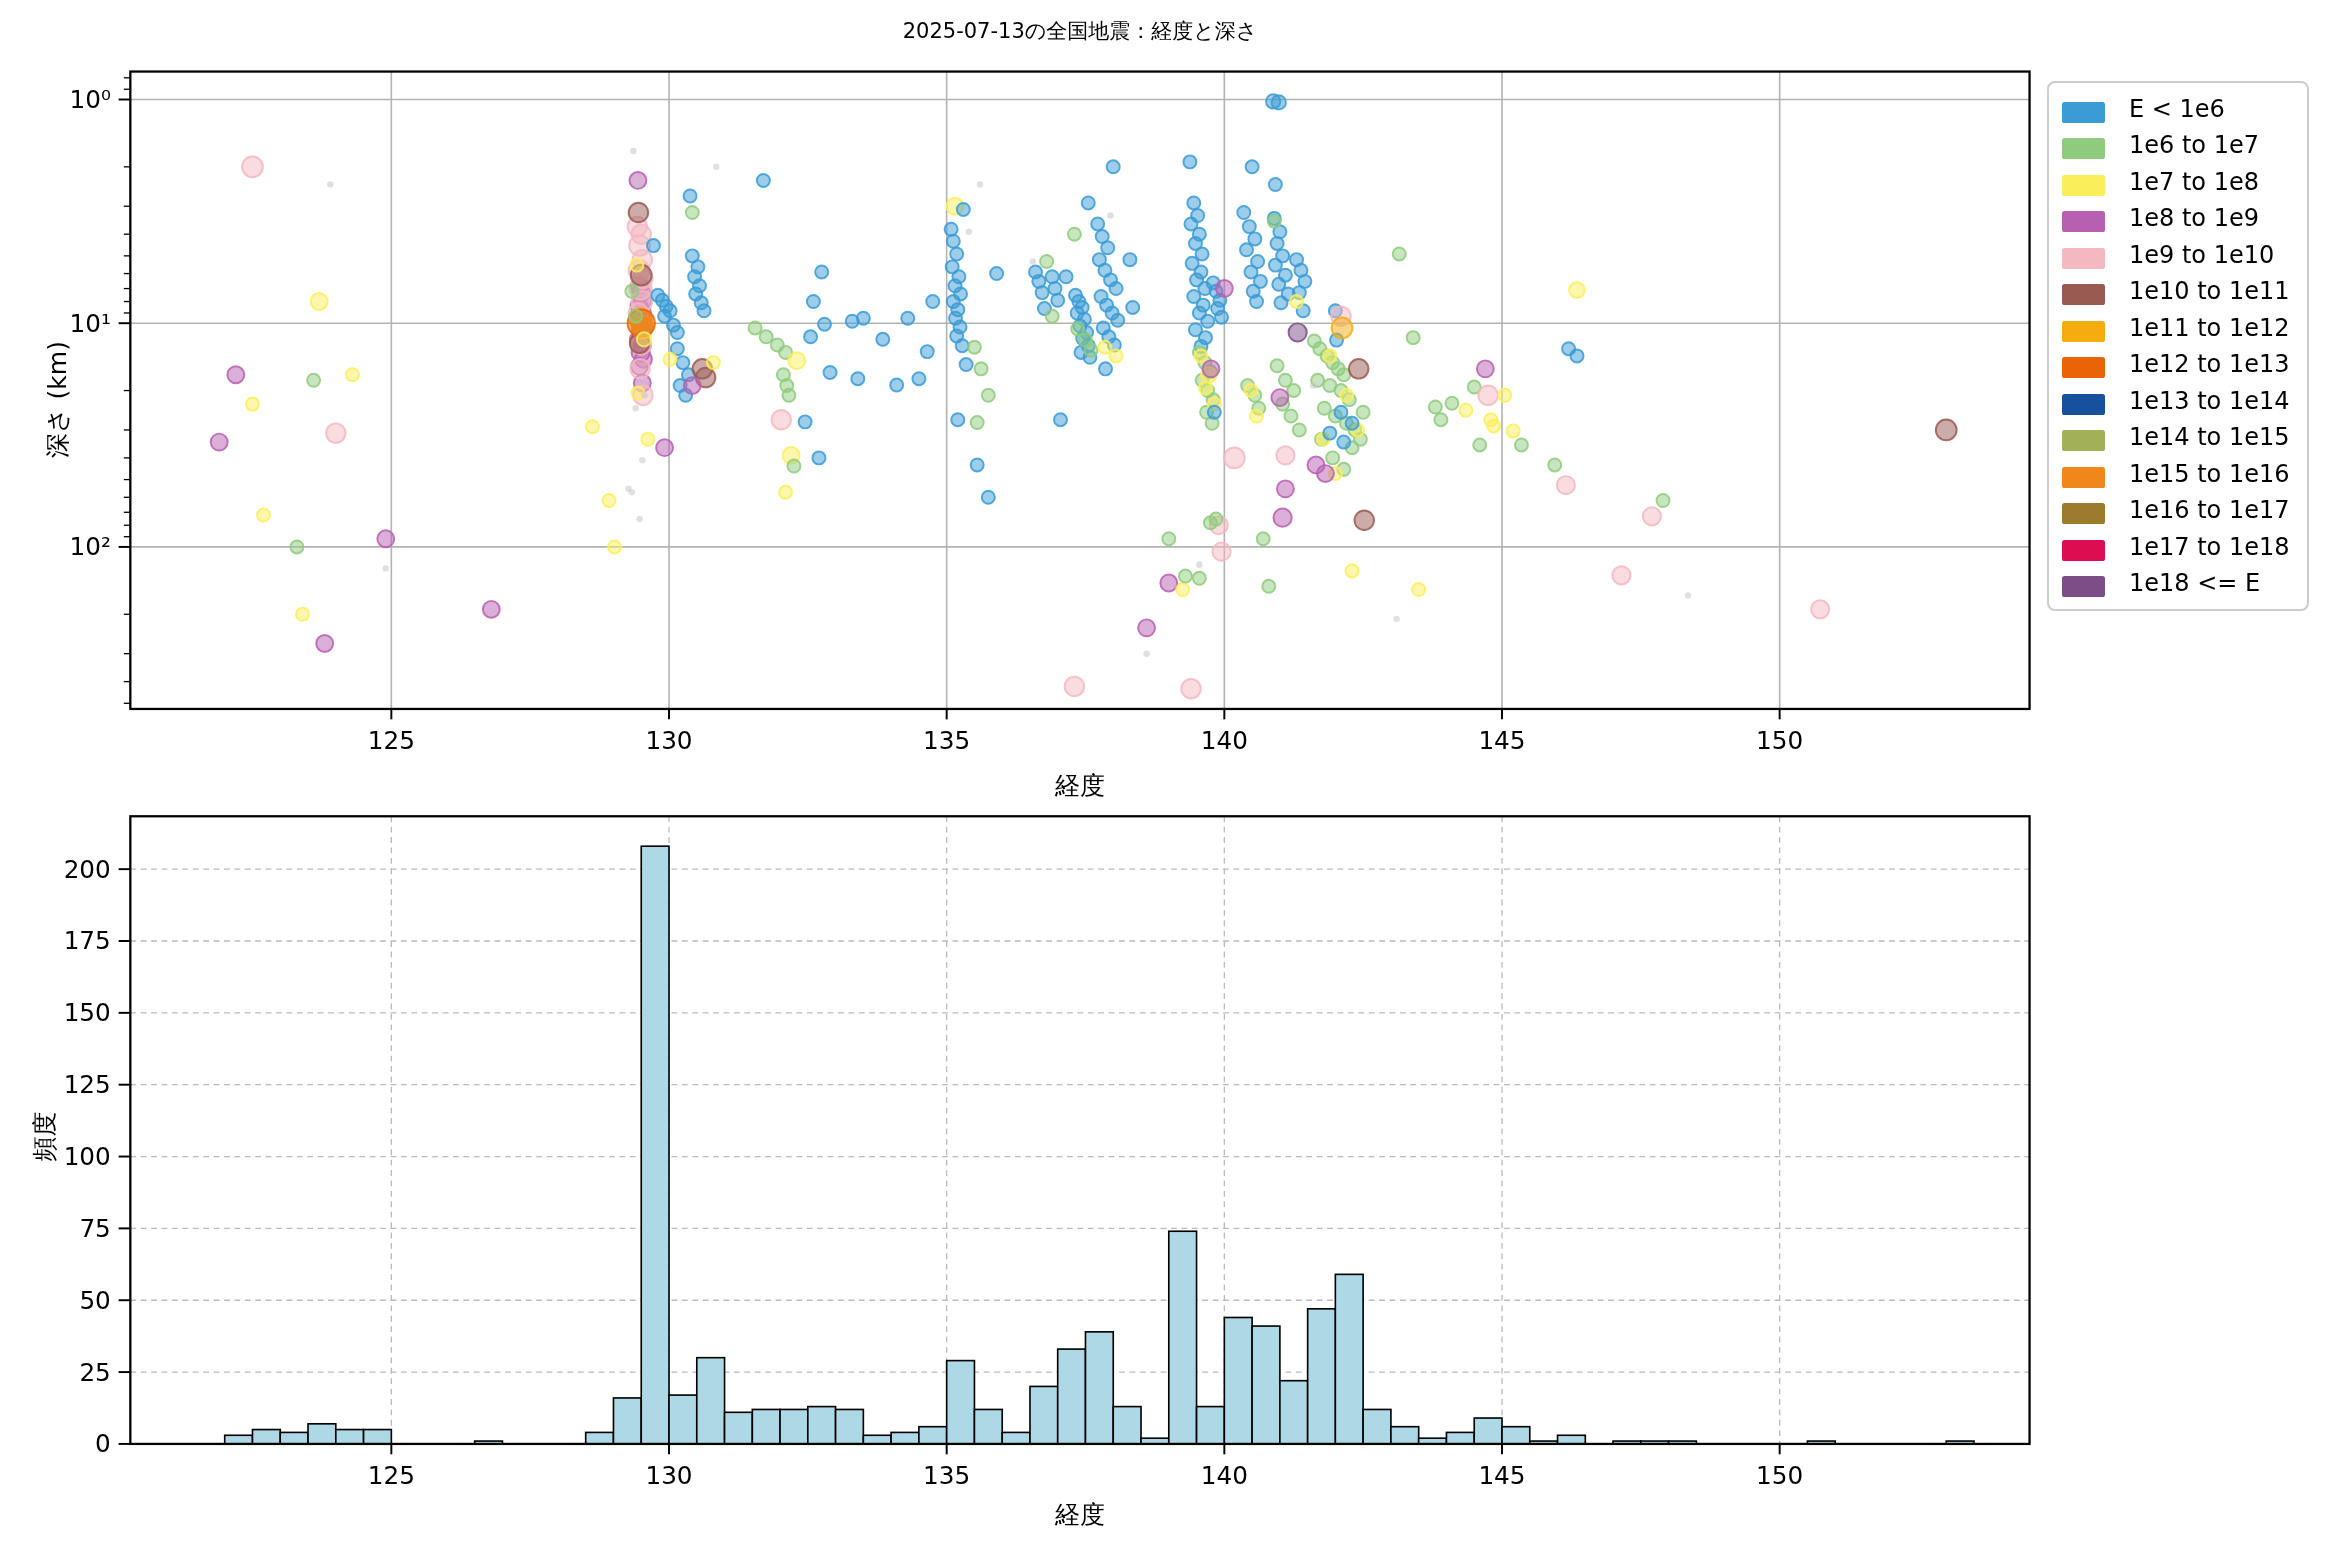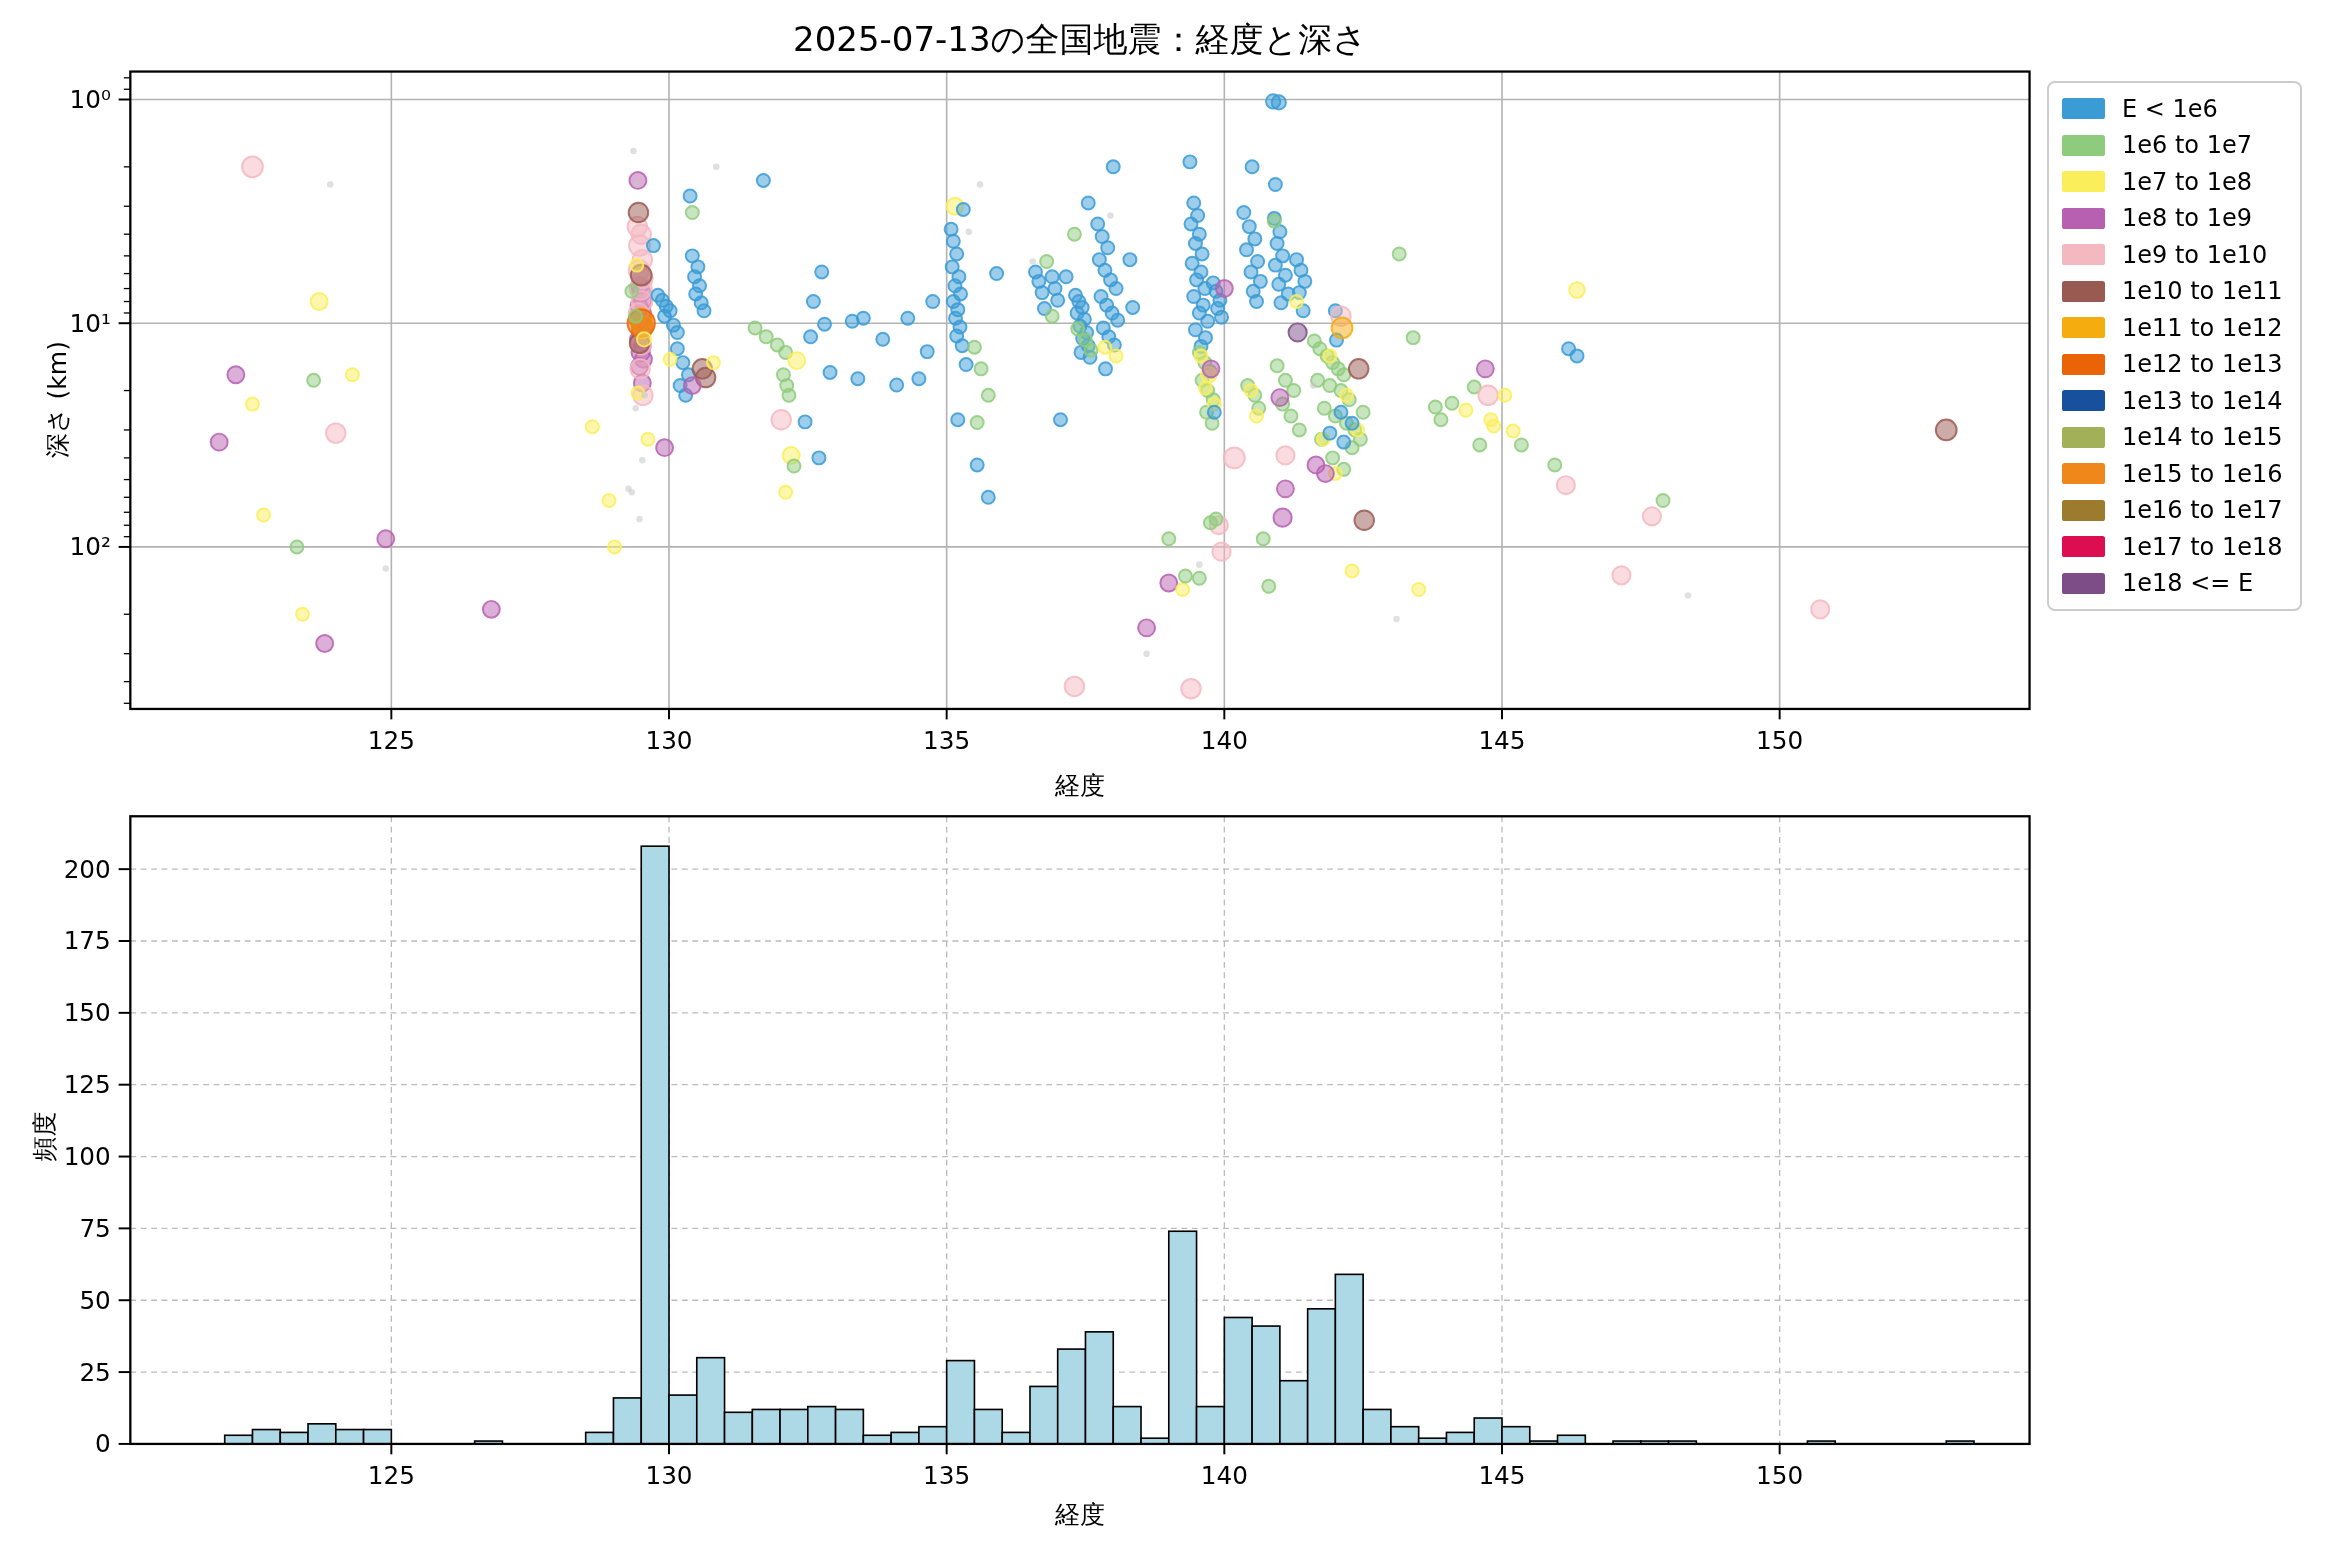--- a/index.html
+++ b/index.html
@@ -1,31 +1,31 @@
 <!DOCTYPE html>
 <html style="font-size:10.4px"><head>
 <meta charset="utf-8">
 <style>
   html,body{margin:0;padding:0;background:#ffffff;}
   body{width:2342px;height:1561px;position:relative;overflow:hidden;
        font-family:"DejaVu Sans","Liberation Sans",sans-serif;}
   #fig{position:absolute;inset:0;}
   #chart-canvas{position:absolute;left:0;top:0;}
   .hlabel{position:absolute;color:#000;}
-  #title{left:130px;top:17px;width:1900px;text-align:center;font-size:34px;}
+  #title{left:130px;top:17px;width:1900px;text-align:center;font-size:21px;}
   #top-xlabel{left:130px;top:769px;width:1900px;text-align:center;font-size:25px;}
   #bot-xlabel{left:130px;top:1498px;width:1900px;text-align:center;font-size:25px;}
   .ylab{position:absolute;transform:rotate(-90deg);transform-origin:center;
         font-size:25px;white-space:nowrap;}
   #top-ylabel{left:-40px;top:383px;width:195px;text-align:center;}
   #bot-ylabel{left:-14.3px;top:1120px;width:117px;text-align:center;}
   #legend{position:absolute;left:2047px;top:81px;background:#fff;
           border:2px solid #cccccc;border-radius:7.8px;padding:11.7px 17px 11.7px 13px;
           display:flex;flex-direction:column;gap:8.5px;}
-  .lrow{display:flex;align-items:center;gap:17px;}
+  .lrow{display:flex;align-items:flex-end;gap:24px;}
   .lswatch{width:43px;height:21px;border-radius:2.6px;flex:0 0 auto;}
   .llabel{font-size:24px;color:#000;white-space:nowrap;}
 </style>
 </head>
 <body>
 
 <div id="fig">
   <svg id="chart-canvas" width="2342" height="1561" viewBox="0 0 3600 2400">
     <g id="top-chart">
         <line x1="601.2865497076025" x2="601.2865497076025" y1="110" y2="1090" stroke="#b3b3b3" stroke-width="2.5"></line>

